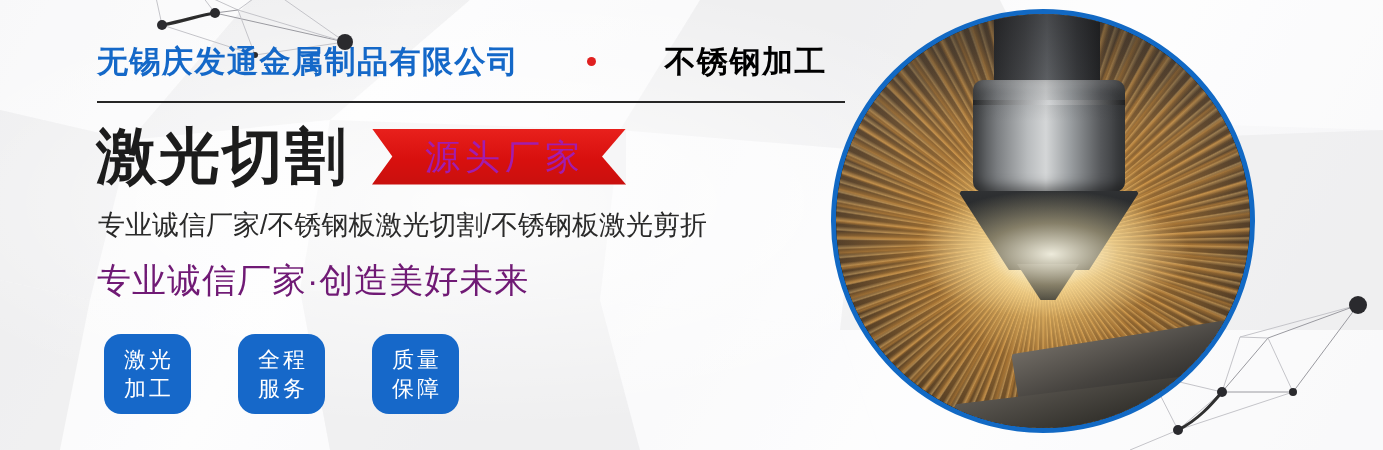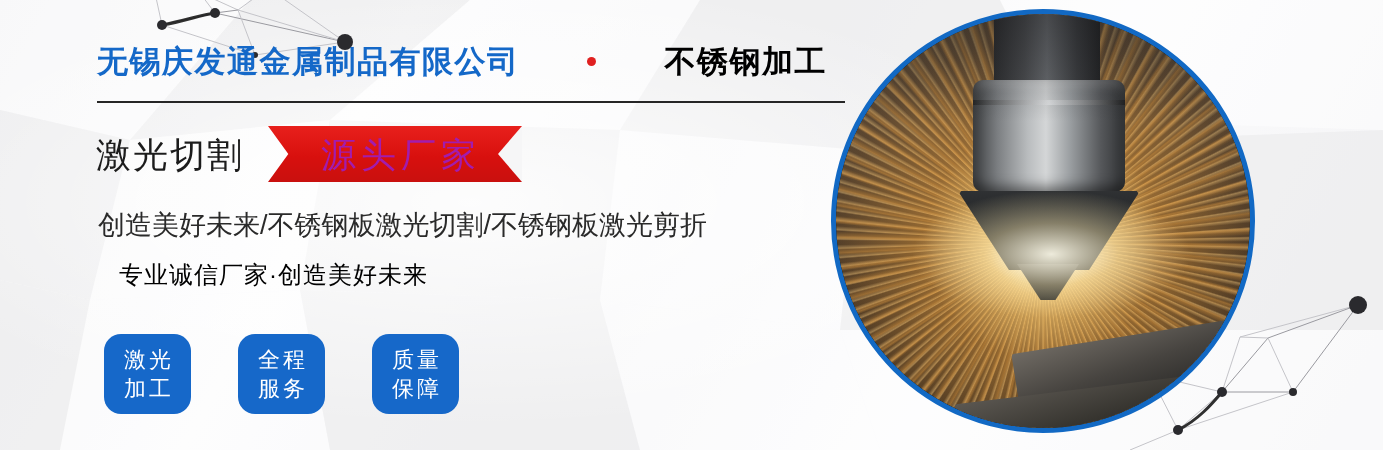--- a/index.html
+++ b/index.html
@@ -93,22 +93,22 @@
 
   .headline-row {
     position: absolute;
     left: 96px;
     top: 126px;
     display: flex;
     align-items: center;
     white-space: nowrap;
   }
   .headline {
-    font-size: 35px;
-    font-weight: normal;
+    font-size: 61px;
+    font-weight: bold;
     color: #1c1c1c;
     letter-spacing: 2px;
     line-height: 1;
   }
 
   .ribbon {
     position: relative;
     margin-left: 24px;
     height: 56px;
     width: 254px;
@@ -148,26 +148,25 @@
     font-size: 27px;
     color: #2a2a2a;
     letter-spacing: 0px;
     white-space: nowrap;
     line-height: 1;
   }
   .sub-line-2 {
     position: absolute;
     left: 97px;
     top: 263px;
-    font-size: 24px;
-    color: #000000;
+    font-size: 34px;
+    color: #701a75;
     letter-spacing: 1px;
     white-space: nowrap;
     line-height: 1;
-    margin-left: 22px;
   }
 
   .badges {
     position: absolute;
     left: 104px;
     top: 334px;
     display: flex;
     gap: 47px;
   }
   .badge {
@@ -398,21 +397,21 @@
 
     <div class="headline-row">
       <div class="headline">激光切割</div>
       <div class="ribbon">
         <div class="ribbon-shape"></div>
         <div class="ribbon-notch-right"></div>
         <div class="ribbon-text">源头厂家</div>
       </div>
     </div>
 
-    <div class="sub-line-1">创造美好未来/不锈钢板激光切割/不锈钢板激光剪折</div>
+    <div class="sub-line-1">专业诚信厂家/不锈钢板激光切割/不锈钢板激光剪折</div>
 
     <div class="sub-line-2">专业诚信厂家·创造美好未来</div>
 
     <div class="badges">
       <div class="badge">
         <span>激光</span>
         <span>加工</span>
       </div>
       <div class="badge">
         <span>全程</span>

